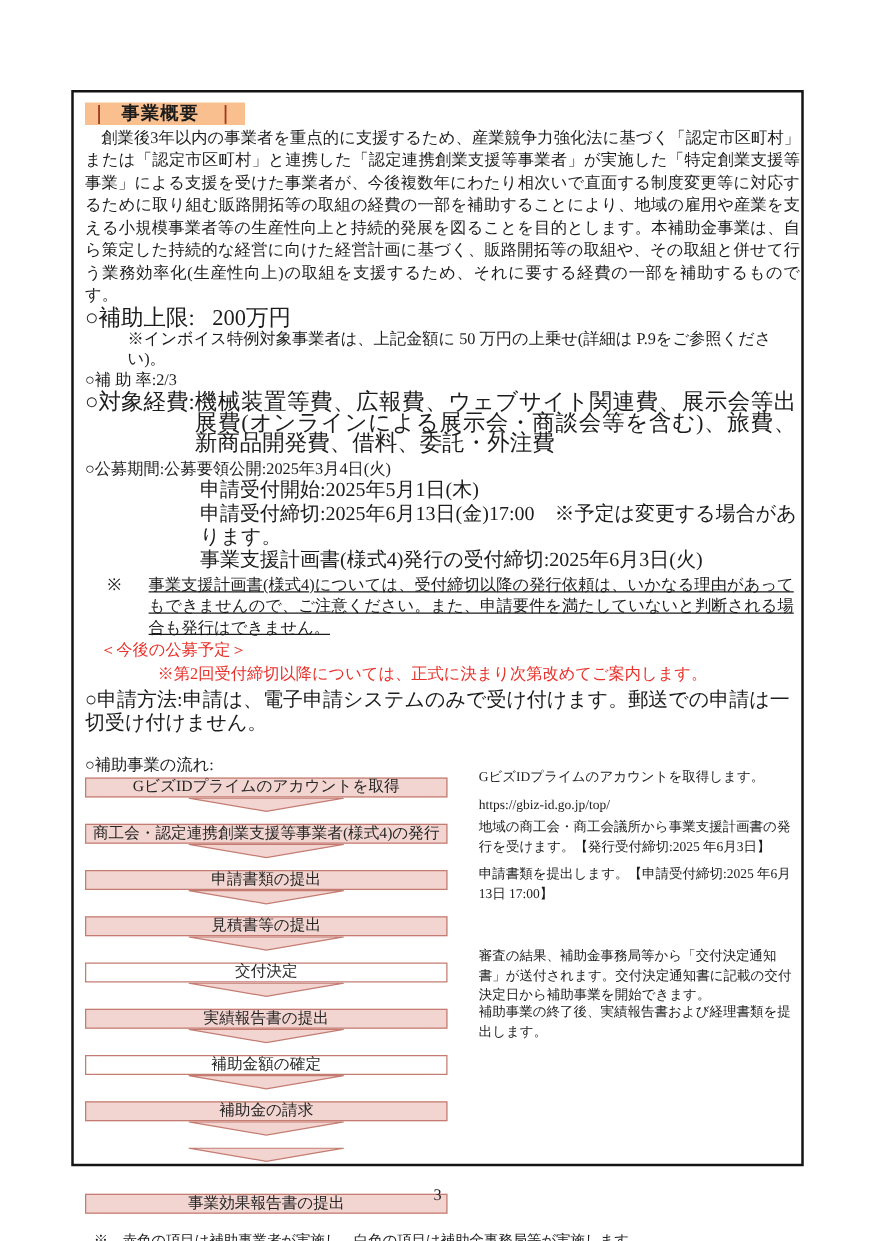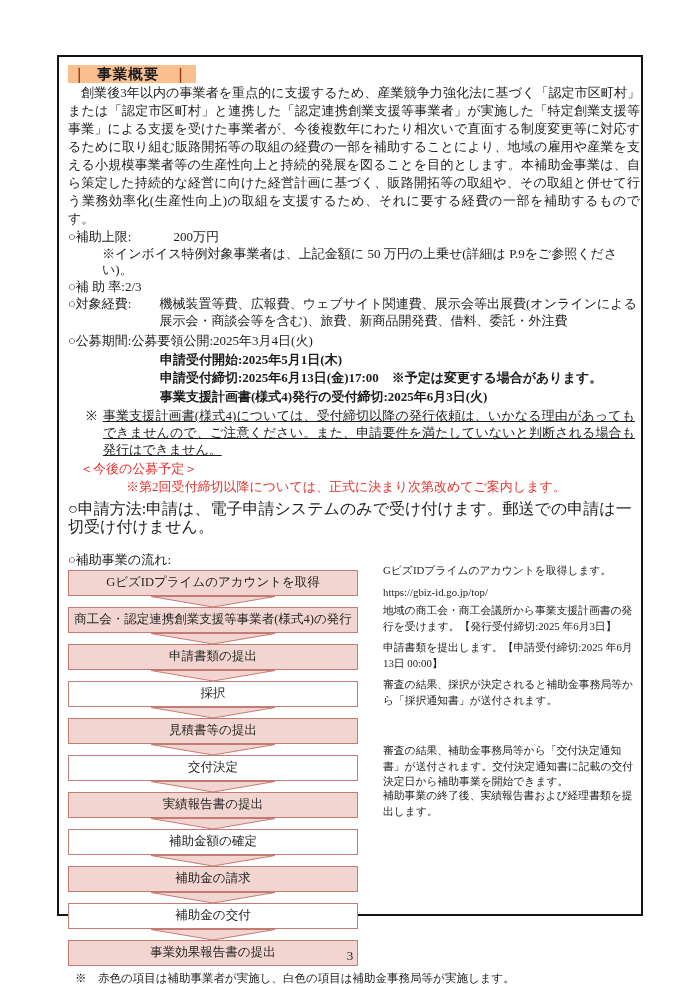--- a/index.html
+++ b/index.html
@@ -3,59 +3,59 @@
 <meta charset="utf-8">
 <style>
   * { box-sizing: border-box; }
   html,body { margin:0; padding:0; }
   body {
     width:700px; height:993px; position:relative; background:#ffffff;
     font-family:"Liberation Serif","DejaVu Serif",serif;
     color:#1c1c1c; overflow:hidden;
   }
   .doc {
-    position:absolute; left:57px; top:55px; width:586px; height:861px;
+    position:absolute; left:57px; top:72px; width:586px; height:861px;
     border:2px solid #141414; padding:8px 0 0 9px; background:#fff;
   }
   
   .sec-header {
     display:inline-block; background:var(--highlight,#fabf8f);
     font-weight:bold; font-size:14.5px; line-height:18px; padding:0 8px 0 4px;
     letter-spacing:1px;
   }
   .sec-header .hbar { color:var(--hbar,#9c3a1e); font-weight:bold; }
   .sec-header .hbar.right { margin-left:14px; }
   .sec-header .t { margin-left:10px; }
 
   .intro {
     width:572px; font-size:13px; line-height:18px; text-indent:1em;
     text-align:justify; margin-top:1px;
   }
-  .kv { display:flex; font-size:13px; line-height:16.5px; margin-top:1px;gap:28px; }
+  .kv { display:flex; font-size:18px; line-height:16.5px; margin-top:1px; }
   .kv .k { white-space:nowrap; }
   .kv .v { flex:1; text-align:justify; padding-right:4px; }
   .kv .v.gap { margin-left:14px; flex:none; }
   .sub-note { font-size:13px; line-height:16.5px; padding-left:34px; }
   .plain-line { font-size:13px; line-height:16.5px; }
-  .period-line { font-size:13px; line-height:18.5px; padding-left:92px;font-weight:bold; }
+  .period-line { font-size:16px; line-height:18.5px; padding-left:92px; }
   .period-first { display:flex; font-size:13px; line-height:18.5px; margin-top:3px; }
   .warning { display:flex; font-size:13px; line-height:17px; margin-top:1px; padding-left:18px; }
   .warning .mk { margin-right:6px; }
-  .warning .tx { text-decoration:underline; text-align:justify; padding-right:6px; }
-  .future-h { color:var(--red,#e8312a); font-size:13px; line-height:17.5px; padding-left:12px; margin-top:2px; }
+  .warning .tx { text-decoration:underline; text-align:justify; padding-right:6px;margin-left:16px; }
+  .future-h { color:var(--red,#e8312a); font-size:13px; line-height:17.5px; padding-left:12px; margin-top:2px;font-family:Liberation Mono, monospace; }
   .future-n { color:var(--red,#e8312a); font-size:13px; line-height:17.5px; padding-left:58px; }
   .method { font-size:16px; line-height:17.5px; margin-top:5px; }
   .flow-label { font-size:13px; line-height:17.5px; margin-top:16px; margin-bottom:1px; }
 
   
   .flow { position:relative; }
   .flow-row { position:relative; height:37px; }
   .flow-row:last-of-type { height:25px; }
   .flow-box {
-    width:290px; height:26px; border:1.5px solid var(--box-border,#c47c72);
+    width:290px; height:16px; border:1.5px solid var(--box-border,#c47c72);
     display:flex; align-items:center; justify-content:center;
     font-size:12.5px; color:#262626; white-space:nowrap;
   }
   .flow-box.pink { background:var(--pink,#f2d5d0); }
   .flow-box.white { background:#ffffff; }
   .flow-arrow { display:block; margin:0 0 0 82px; }
   .flow-arrow polygon { fill:var(--pink,#f2d5d0); stroke:var(--box-border,#c47c72); stroke-width:1; }
   .flow-note {
     position:absolute; left:315px; top:-1px; width:258px; height:26px;
     display:flex; flex-direction:column; justify-content:center;
@@ -136,32 +136,21 @@
         </div>
   </div>
       <div class="flow-row">
     <div class="flow-box pink">
       <span>申請書類の提出</span>
     </div>
     <svg class="flow-arrow" width="126" height="12" viewBox="0 0 126 12">
       <polygon points="1,0.5 125,0.5 63,11"></polygon>
     </svg>
     <div class="flow-note">
-          <p>申請書類を提出します。【申請受付締切:2025 年6月13日 00:00】</p>
-        </div>
-  </div>
-      <div class="flow-row">
-    <div class="flow-box white">
-      <span>採択</span>
-    </div>
-    <svg class="flow-arrow" width="126" height="12" viewBox="0 0 126 12">
-      <polygon points="1,0.5 125,0.5 63,11"></polygon>
-    </svg>
-    <div class="flow-note">
-          <p>審査の結果、採択が決定されると補助金事務局等から「採択通知書」が送付されます。</p>
+          <p>申請書類を提出します。【申請受付締切:2025 年6月13日 17:00】</p>
         </div>
   </div>
       <div class="flow-row">
     <div class="flow-box pink">
       <span>見積書等の提出</span>
     </div>
     <svg class="flow-arrow" width="126" height="12" viewBox="0 0 126 12">
       <polygon points="1,0.5 125,0.5 63,11"></polygon>
     </svg>
   </div>
@@ -199,23 +188,20 @@
       <div class="flow-row">
     <div class="flow-box pink">
       <span>補助金の請求</span>
     </div>
     <svg class="flow-arrow" width="126" height="12" viewBox="0 0 126 12">
       <polygon points="1,0.5 125,0.5 63,11"></polygon>
     </svg>
     <div class="flow-note"></div>
   </div>
       <div class="flow-row">
-    <div class="flow-box white">
-      <span>補助金の交付</span>
-    </div>
     <svg class="flow-arrow" width="126" height="12" viewBox="0 0 126 12">
       <polygon points="1,0.5 125,0.5 63,11"></polygon>
     </svg>
     <div class="flow-note"></div>
   </div>
       <div class="flow-row">
     <div class="flow-box pink">
       <span>事業効果報告書の提出</span>
     </div>
 

